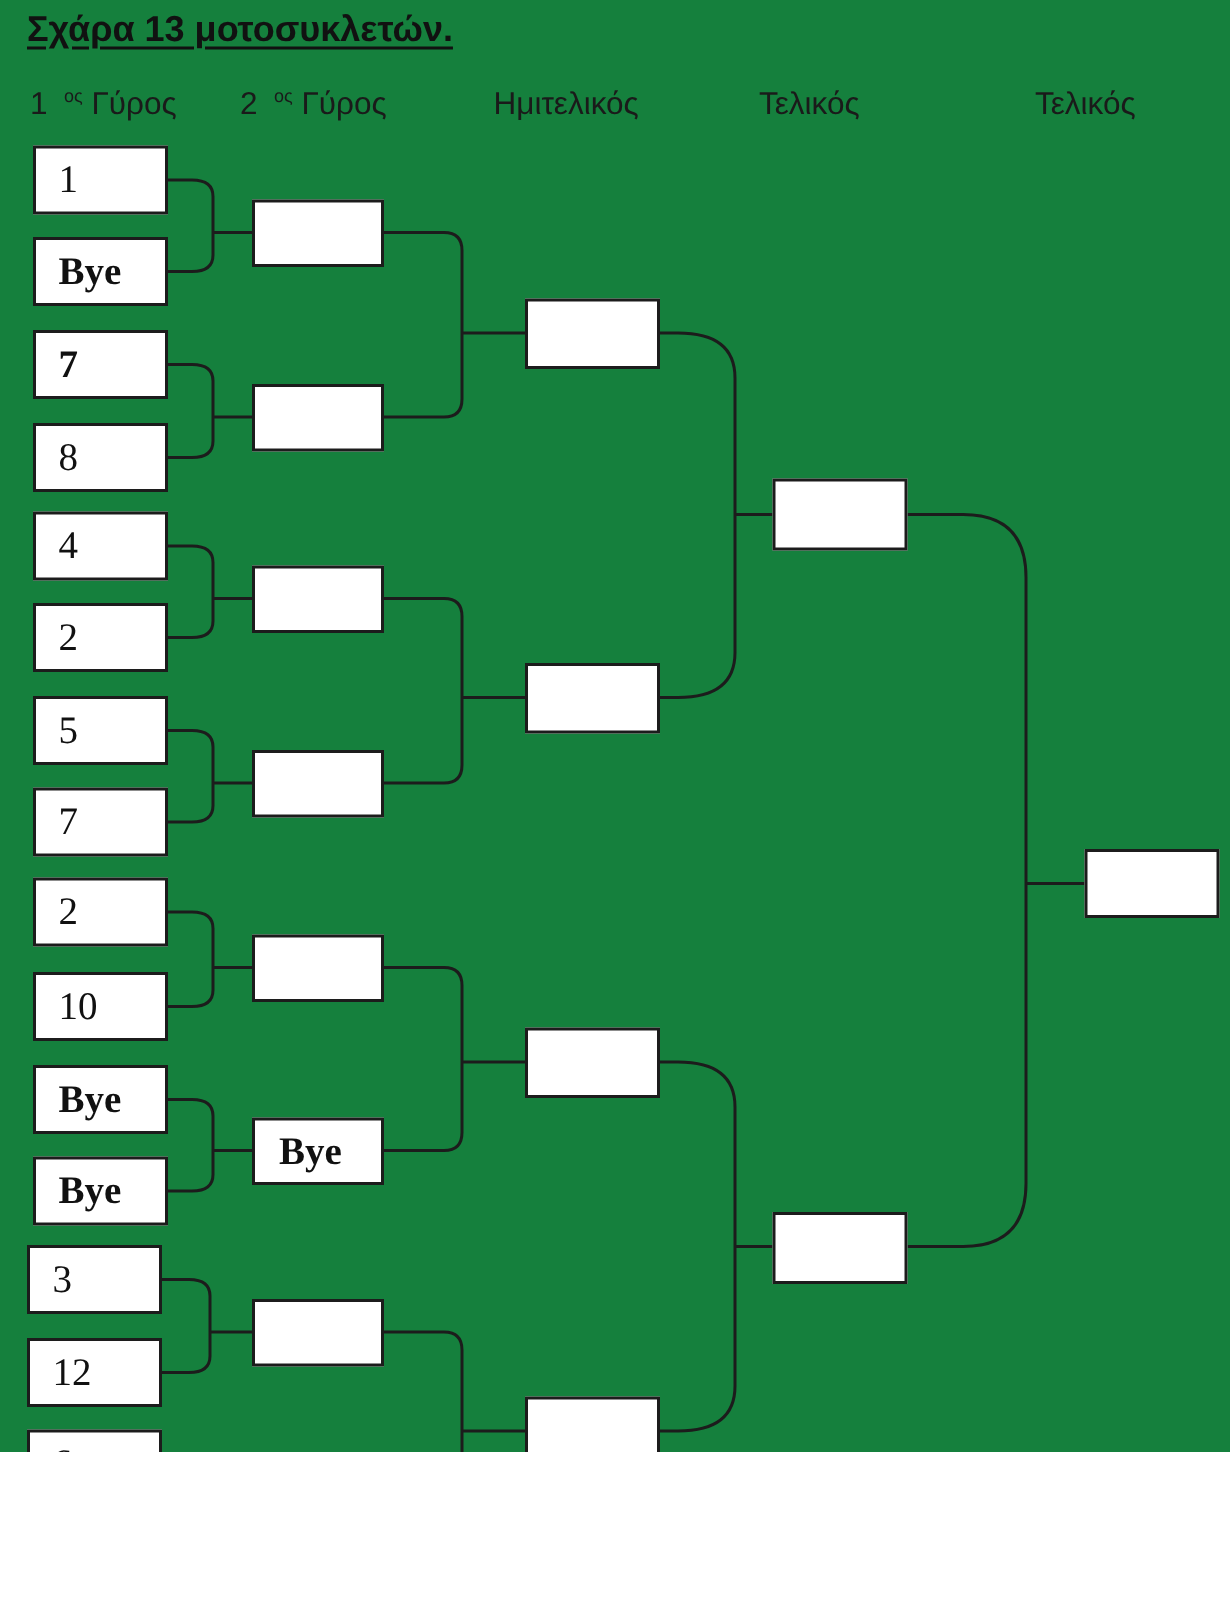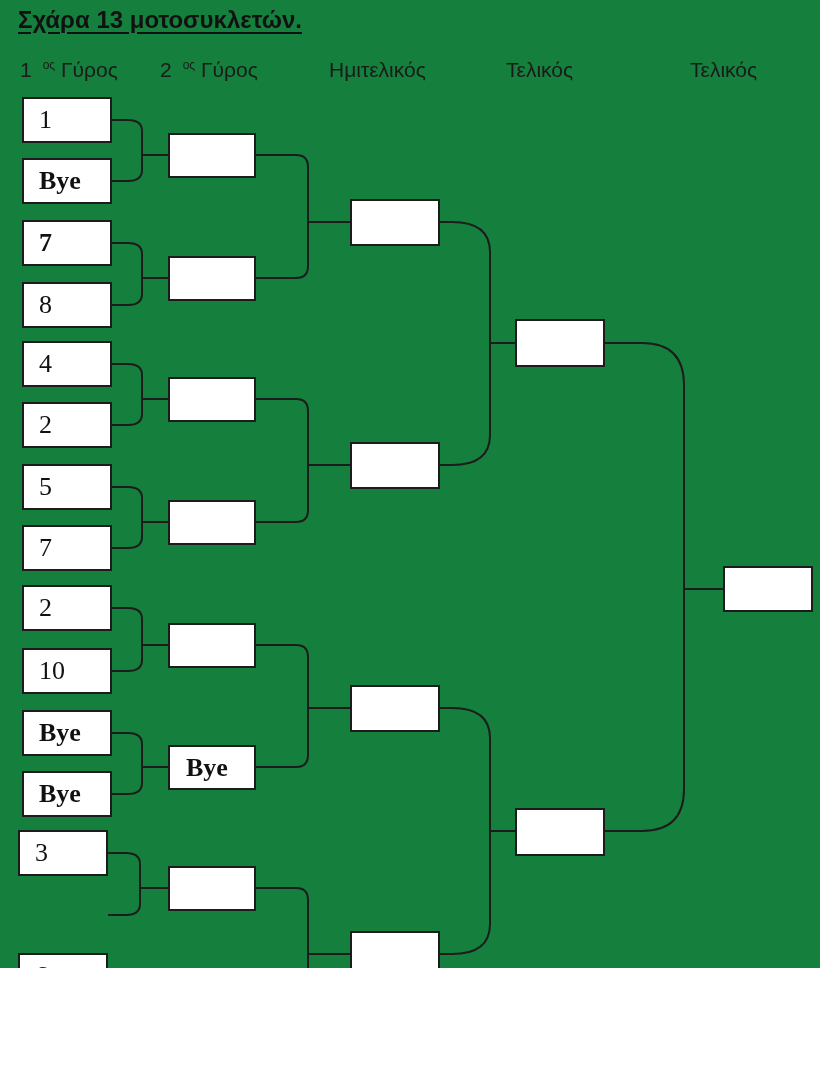--- a/index.html
+++ b/index.html
@@ -129,20 +129,23 @@
     </div>
   <div class="box r1" style="left:22px;top:710px">
       <span class="lbl bold">Bye</span>
     </div>
   <div class="box r1" style="left:22px;top:771px">
       <span class="lbl bold">Bye</span>
     </div>
   <div class="box r1" style="left:18px;top:830px">
       <span class="lbl">3</span>
     </div>
+  <div class="box r1" style="left:18px;top:892px">
+      <span class="lbl">12</span>
+    </div>
   <div class="box r1" style="left:18px;top:953px">
       <span class="lbl">6</span>
     </div>
   <div class="box r1" style="left:18px;top:1013px">
       <span class="lbl">9</span>
     </div>
 
   <div class="box r2" style="left:168px;top:133px">
       <span class="lbl"></span>
     </div>

